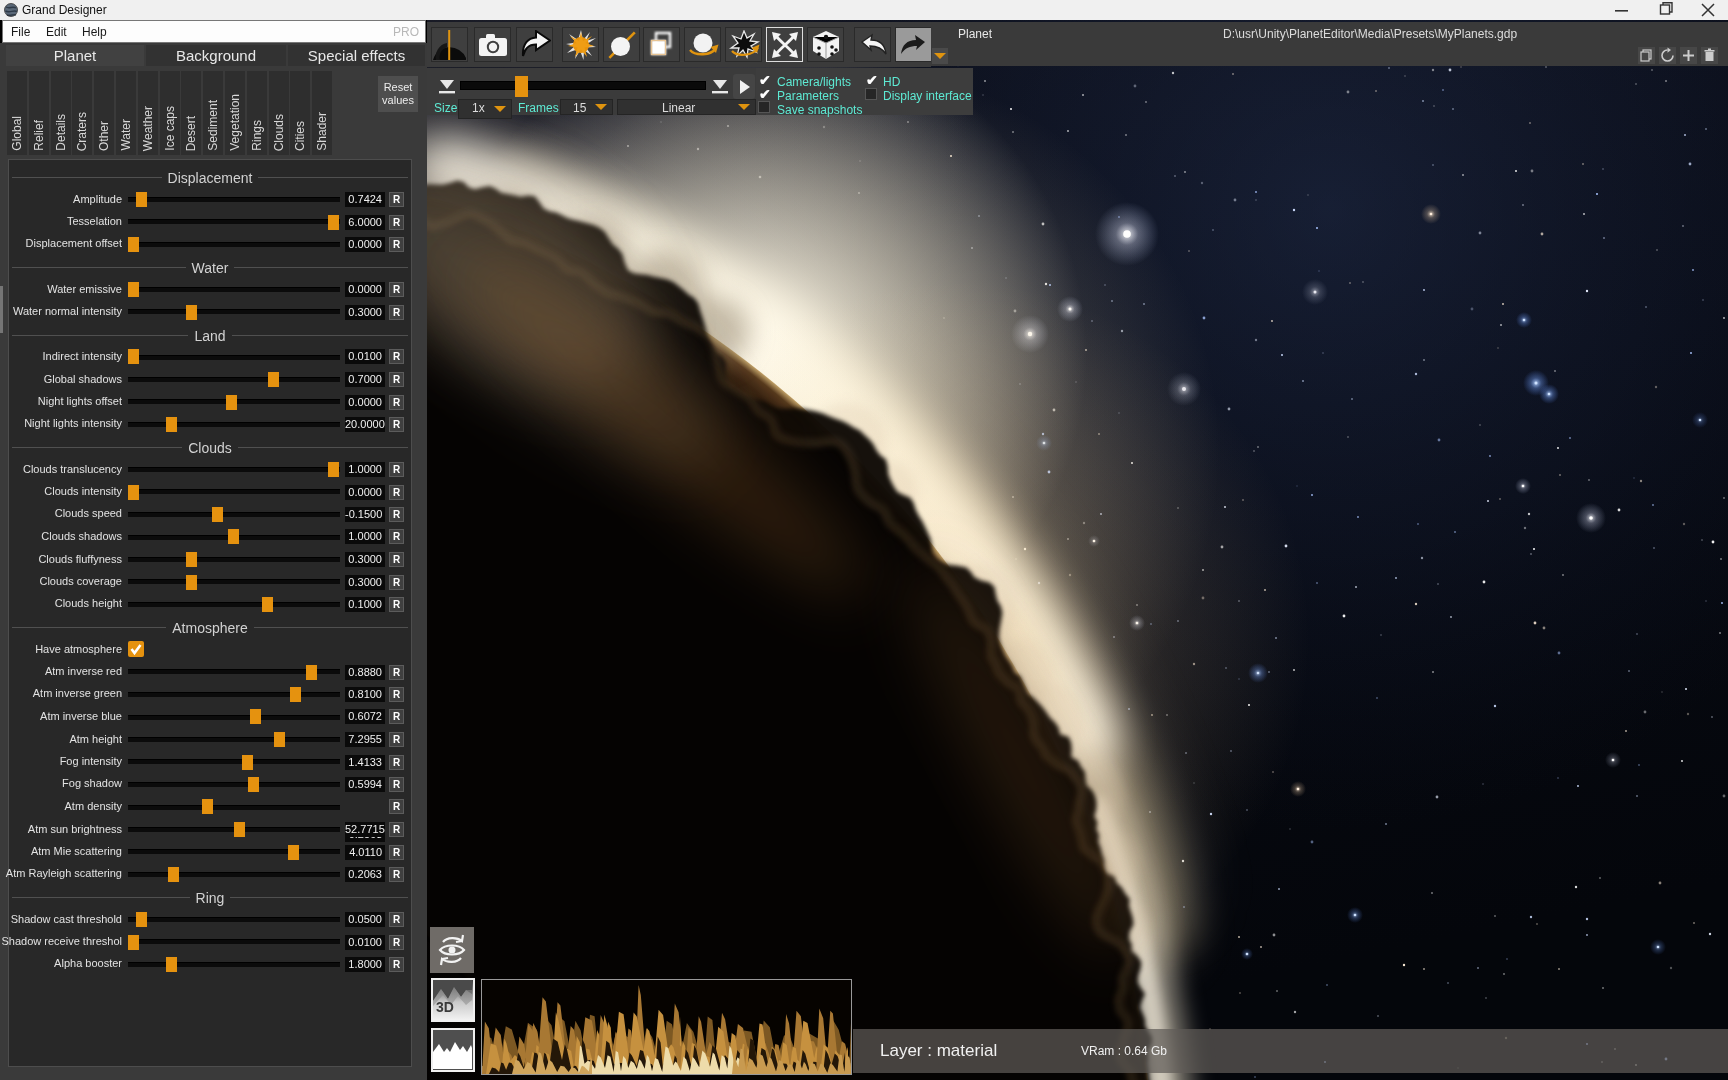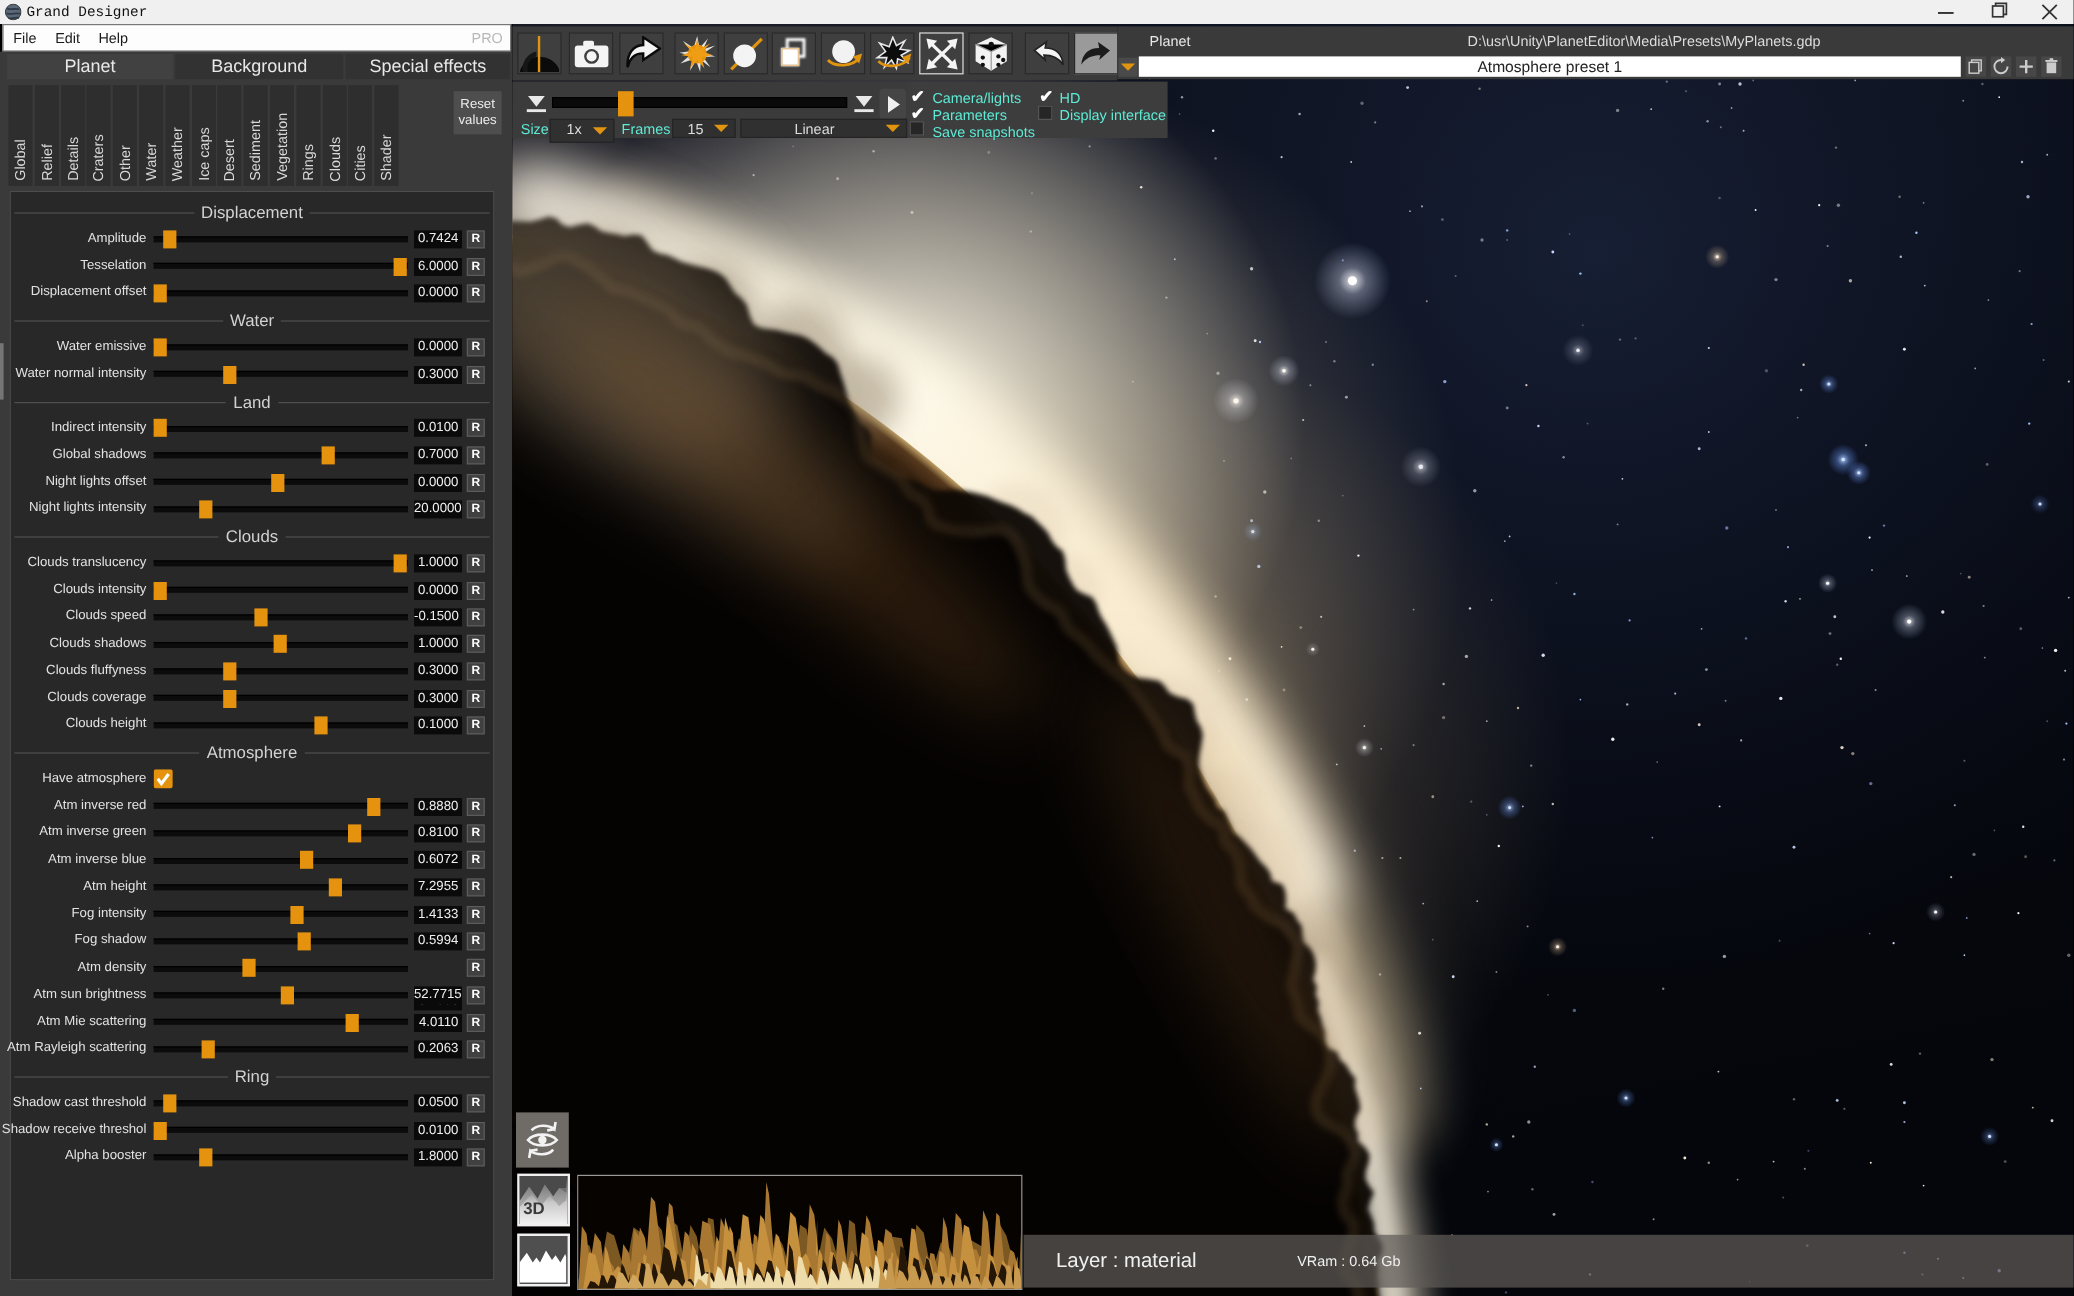--- a/index.html
+++ b/index.html
@@ -1,16 +1,16 @@
 <!DOCTYPE html>
 <html><head><meta charset="utf-8"><style>
 * { margin:0; padding:0; box-sizing:border-box; }
 html,body { width:1728px; height:1080px; overflow:hidden; background:#000; font-family:"Liberation Sans",sans-serif; }
 #titlebar { position:absolute; left:0; top:0; width:1728px; height:20px; background:#f0f0f0; }
-#titlebar .tt { position:absolute; left:22px; top:3px; font-size:12px; color:#111;font-family:Liberation Mono, monospace; }
+#titlebar .tt { position:absolute; left:22px; top:3px; font-size:12px; color:#111; }
 .winbtn { position:absolute; top:0; height:20px; width:30px; }
 #menubox { position:absolute; left:2px; top:20px; width:424px; height:23px; background:#fdfdfd; border:1px solid #777; }
 #menubox span { position:absolute; top:4px; font-size:12px; color:#1a1a1a; }
 #panel { position:absolute; left:0; top:43px; width:427px; height:1037px; background:#3a3a3a; }
 .toptab { position:absolute; top:2px; height:21px; color:#e8e8e8; font-size:15px; text-align:center; line-height:21px; background:#323232; }
 .vtab { position:absolute; top:28px; height:84px; width:20px; background:#2e2e2e; }
 .vtab span { position:absolute; bottom:4px; left:3px; writing-mode:vertical-rl; transform:rotate(180deg); white-space:nowrap; font-size:12px; color:#d8d8d8; }
 #resetbtn { position:absolute; left:378px; top:33px; width:40px; height:36px; background:#4e4e4e; color:#ececec; font-size:11px; text-align:center; line-height:13px; padding-top:5px; }
 #content { position:absolute; left:8px; top:116px; width:404px; height:908px; background:#282828; border:1px solid #4d4d4d; }
 .sech { position:absolute; left:8px; width:404px; height:16px; text-align:center; }
@@ -808,21 +808,20 @@
       </svg>
     </div>
 <div id="planetbar">
   <span style="position:absolute;left:27px;top:5px;font-size:12px;color:#e8e8e8">Planet</span>
   <span style="position:absolute;left:292px;top:5px;font-size:12px;color:#dcdcdc">D:\usr\Unity\PlanetEditor\Media\Presets\MyPlanets.gdp</span>
 </div>
 <div id="presetbar">
   <div style="position:absolute;left:1px;top:3px;width:16px;height:16px;background:#4a4a4a">
         <div style="position:absolute;left:2px;top:5px;border-left:6px solid transparent;border-right:6px solid transparent;border-top:6px solid #e0940f"></div>
       </div>
-  <div style="position:absolute;left:18px;top:2px;width:685px;height:17px;background:#fff;color:#222;font-size:13px;text-align:center;line-height:17px">Atmosphere preset 1</div>
   <div style="position:absolute;left:707px;top:2px;width:17px;height:17px;background:#474747"><svg width="17" height="17" viewBox="0 0 17 17">
           <rect x="5" y="3" width="8" height="9" fill="none" stroke="#ccc" stroke-width="1.2"></rect>
           <rect x="3" y="5" width="8" height="9" fill="#474747" stroke="#ccc" stroke-width="1.2"></rect>
         </svg></div>
   <div style="position:absolute;left:728px;top:2px;width:17px;height:17px;background:#474747"><svg width="17" height="17" viewBox="0 0 17 17">
           <path d="M8.5 3 A 5.5 5.5 0 1 0 14 8.5" fill="none" stroke="#ccc" stroke-width="1.6"></path>
           <path d="M8.5 0.5 L12 3 L8.5 5.8 Z" fill="#ccc"></path>
         </svg></div>
   <div style="position:absolute;left:749px;top:2px;width:17px;height:17px;background:#474747"><svg width="17" height="17" viewBox="0 0 17 17">
           <path d="M8.5 3 V14 M3 8.5 H14" stroke="#ccc" stroke-width="2"></path>

